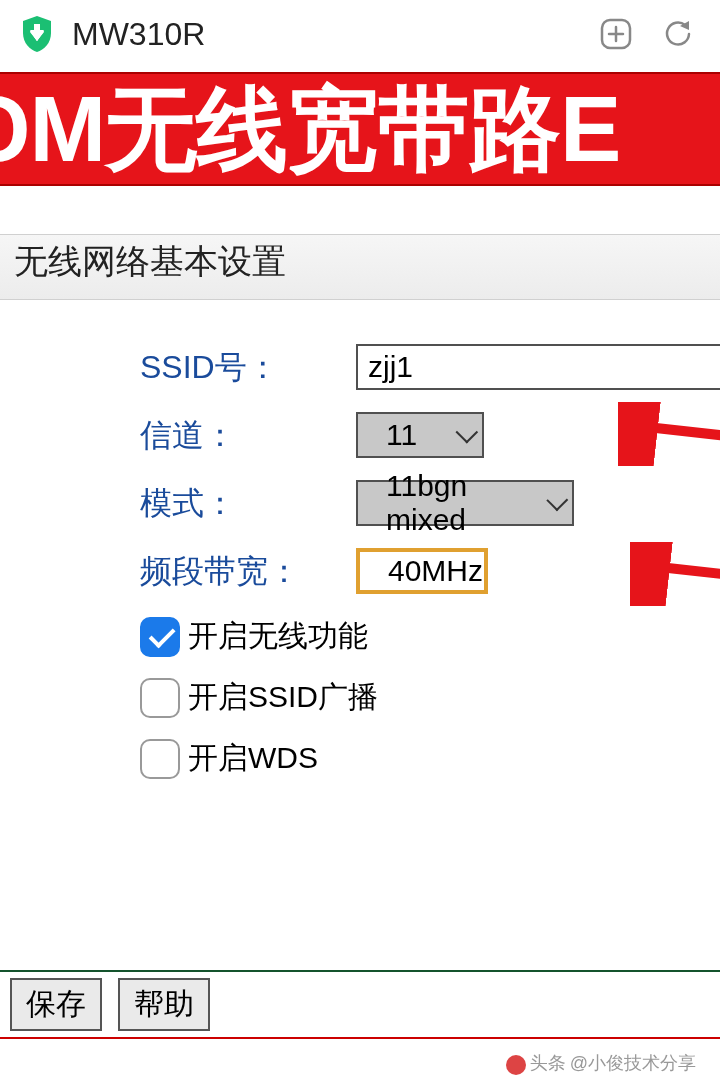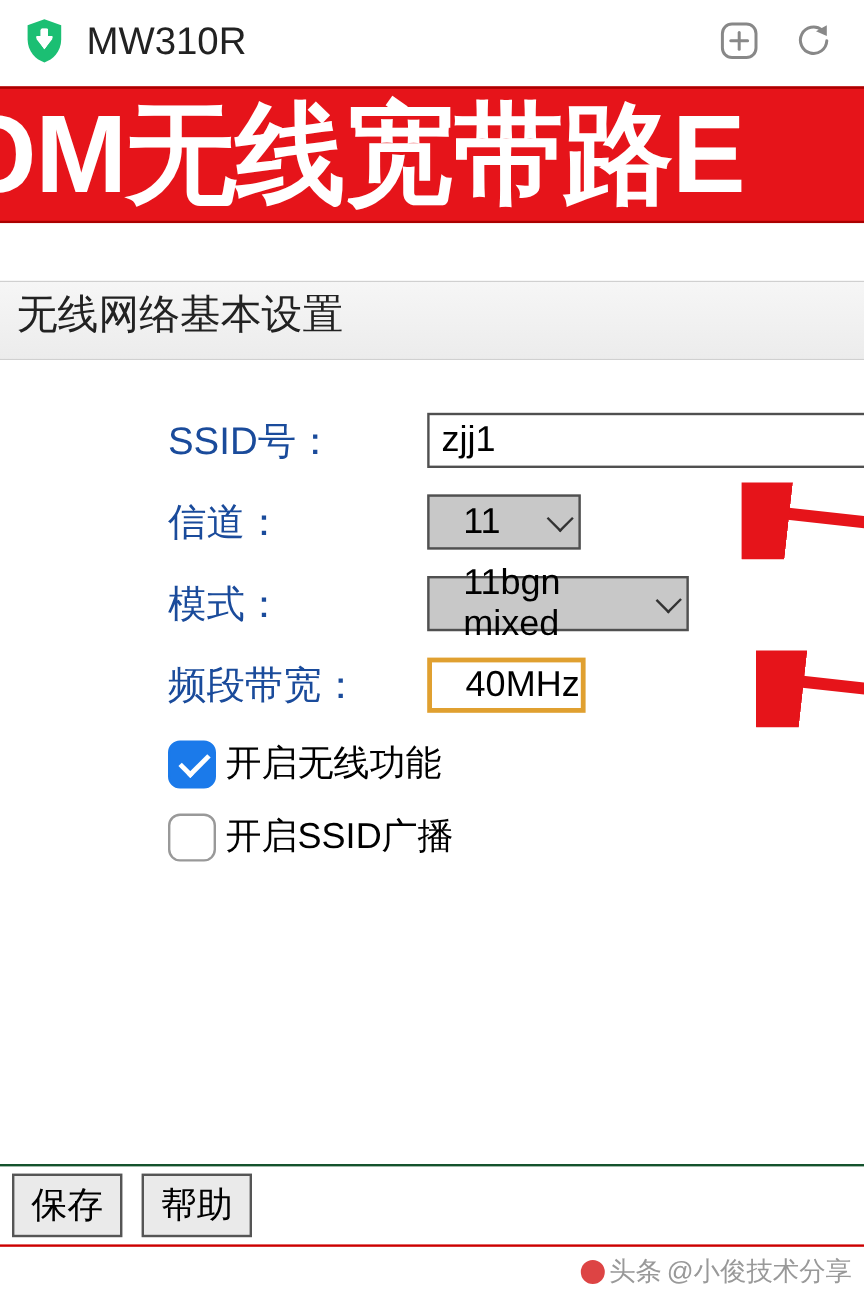--- a/index.html
+++ b/index.html
@@ -172,25 +172,25 @@
     .btn {
       border: 2px solid #555;
       background: #eaeaea;
       font-size: 30px;
       padding: 4px 14px;
       color: #000;
     }
     .watermark {
       position: absolute;
       bottom: 6px;
-      right: 10px;
-      display: flex;
-      align-items: center;
+      right: 24px;
+      display: flex;
+      align-items: flex-end;
       gap: 4px;
-      font-size: 22px;
+      font-size: 18px;
       color: #999;
     }
     .wm-icon {
       width: 20px; height: 20px;
       border-radius: 50%;
       background: #d44;
       display: inline-block;
     }
   </style>
 </head>
@@ -300,20 +300,24 @@
   <div class="check-row">
     <div class="cbox checked"></div>
     <div class="check-label">开启无线功能</div>
   </div>
 
   <div class="check-row">
     <div class="cbox"></div>
     <div class="check-label">开启SSID广播</div>
   </div>
 
+  <div class="check-row">
+    <div class="cbox"></div>
+    <div class="check-label">开启WDS</div>
+  </div>
 </div>
 
 <div class="btn-bar">
   <button class="btn">保存</button>
   <button class="btn">帮助</button>
 </div>
 
 <div class="watermark">
   <span class="wm-icon"></span>
   <span>头条</span>

